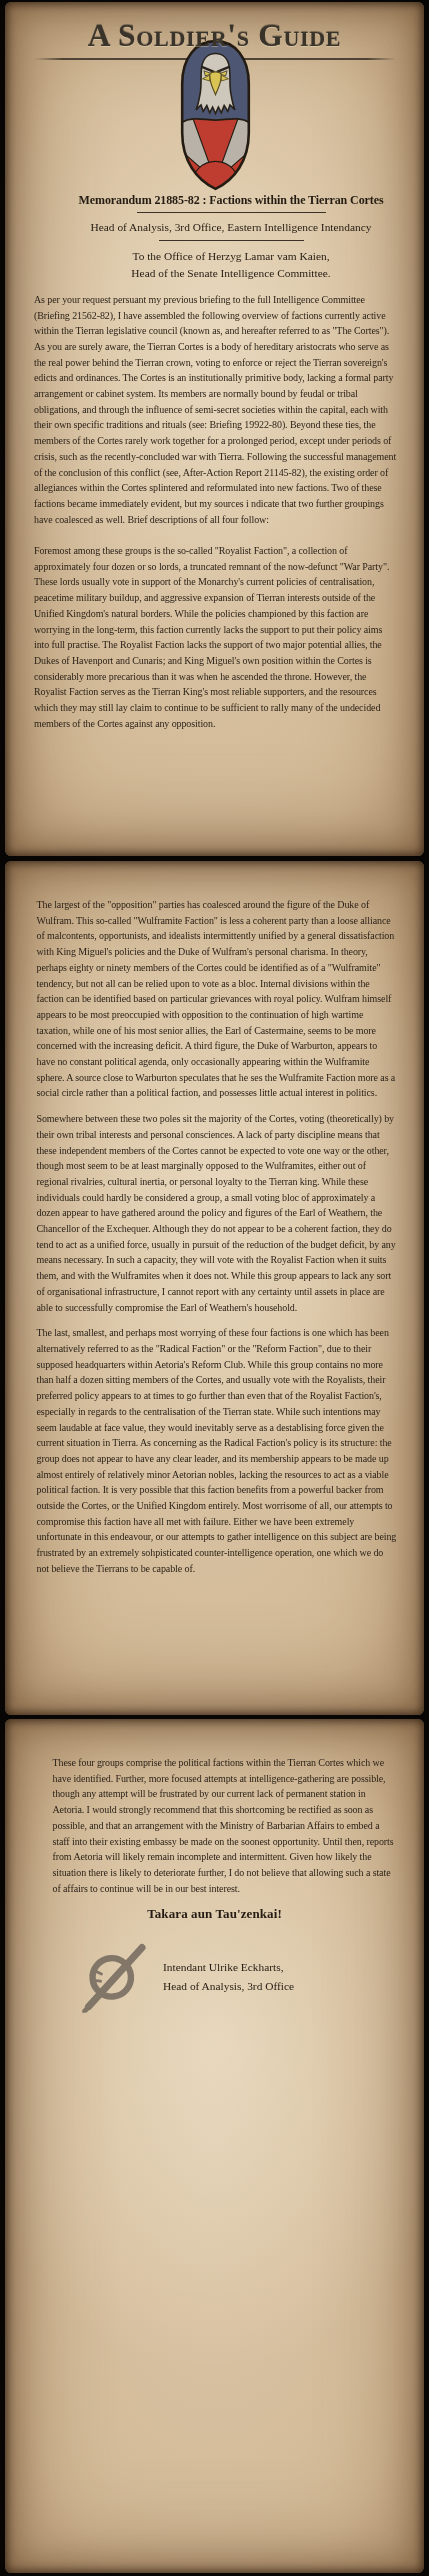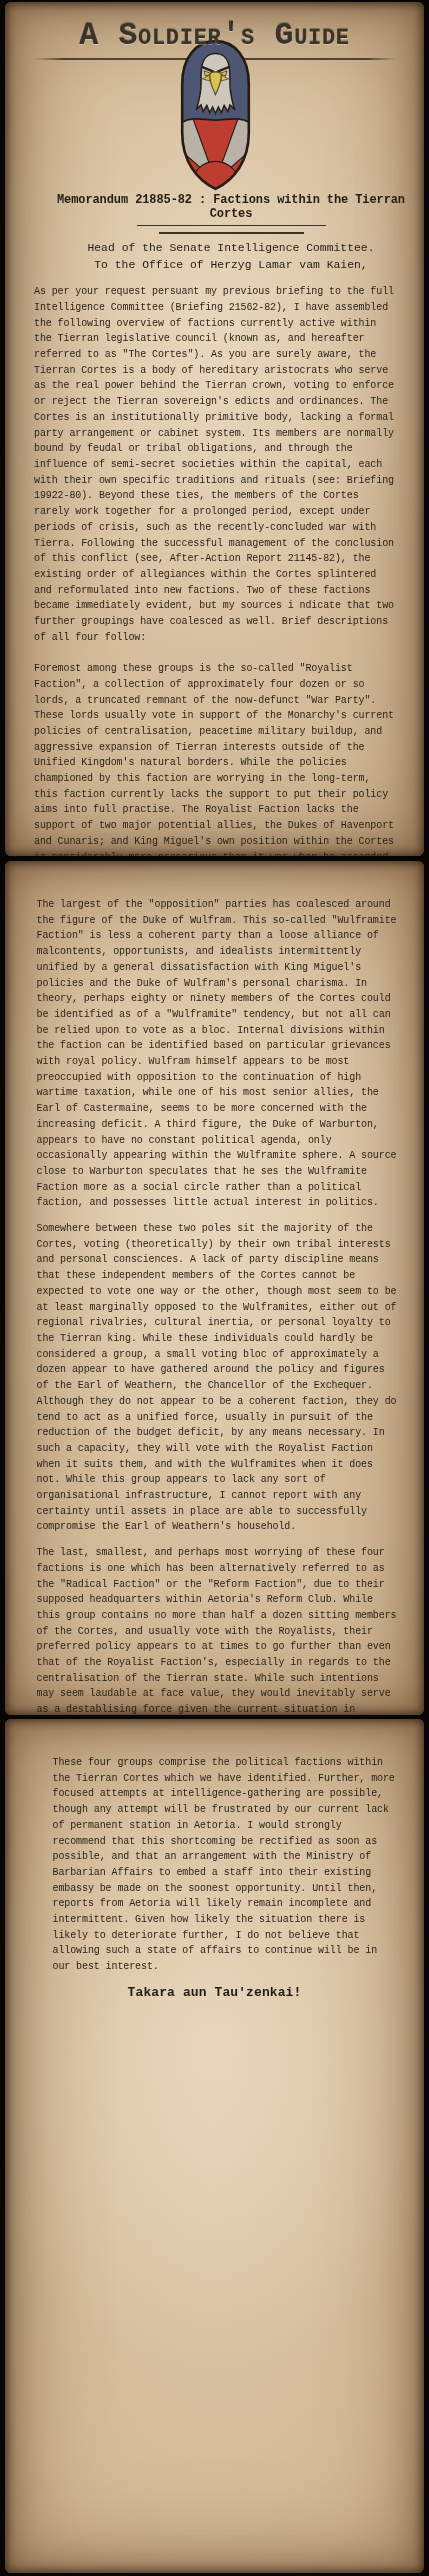--- a/index.html
+++ b/index.html
@@ -1,18 +1,18 @@
 <!DOCTYPE html>
 <html style="font-size:11.4px"><head>
 <meta charset="utf-8">
 <style>
   html,body{margin:0;padding:0;background:#050403;}
   #stage{
     position:relative;width:429px;height:2576px;background:#070604;overflow:hidden;
-    font-family:Liberation Mono, monospace;color:#2b221a;
+    font-family:Liberation Serif, serif;color:#2b221a;
   }
   .page{
     position:absolute;left:5px;width:419px;height:854px;border-radius:6.4px;overflow:hidden;
     background:
       radial-gradient(ellipse 90% 55% at 50% 38%, rgba(255,248,228,0.38), rgba(255,248,228,0) 70%),
       radial-gradient(ellipse 120% 120% at 50% 50%, #dbc6a8 0%, #d2b996 45%, #c2a27c 72%, #a8855d 90%, #8d6a45 100%);
     box-shadow:
       inset 0 0 8.6px 2.1px rgba(28,14,4,0.65),
       inset 0 0 32px 8.6px rgba(70,40,15,0.40),
       inset 0 0 79px 29px rgba(96,60,28,0.30);
@@ -98,23 +98,24 @@
           <polygon points="68,50 78,55 68,58" fill="#d9c355" stroke="#5a4d1e" stroke-width="1.2"></polygon>
         </g>
 
         <path d="M60,3 C33,3 14,26 14,62 L14,130 C14,168 34,195 60,207 C86,195 106,168 106,130 L106,62 C106,26 87,3 60,3 Z" fill="none" stroke="#241c12" stroke-width="3.6"></path>
       </svg>
     </div>
 
     <div class="memo-head">
       <div class="memo-title">Memorandum 21885-82 : Factions within the Tierran Cortes</div>
       <div class="rule-a"></div>
+      <div class="memo-line">Head of Analysis, 3rd Office, Eastern Intelligence Intendancy</div>
       <div class="rule-b"></div>
+      <div class="memo-line">To the Office of Herzyg Lamar vam Kaien,</div>
       <div class="memo-line">Head of the Senate Intelligence Committee.</div>
-      <div class="memo-line">To the Office of Herzyg Lamar vam Kaien,</div>
     </div>
 
     <div class="body-col">
       <p>As per your request persuant my previous briefing to the full Intelligence Committee (Briefing 21562-82), I have assembled the following overview of factions currently active within the Tierran legislative council (known as, and hereafter referred to as "The Cortes"). As you are surely aware, the Tierran Cortes is a body of hereditary aristocrats who serve as the real power behind the Tierran crown, voting to enforce or reject the Tierran sovereign's edicts and ordinances. The Cortes is an institutionally primitive body, lacking a formal party arrangement or cabinet system. Its members are normally bound by feudal or tribal obligations, and through the influence of semi-secret societies within the capital, each with their own specific traditions and rituals (see: Briefing 19922-80). Beyond these ties, the members of the Cortes rarely work together for a prolonged period, except under periods of crisis, such as the recently-concluded war with Tierra. Following the successful management of the conclusion of this conflict (see, After-Action Report 21145-82), the existing order of allegiances within the Cortes splintered and reformulated into new factions. Two of these factions became immediately evident, but my sources i ndicate that two further groupings have coalesced as well. Brief descriptions of all four follow:</p>
       <p>Foremost among these groups is the so-called "Royalist Faction", a collection of approximately four dozen or so lords, a truncated remnant of the now-defunct "War Party". These lords usually vote in support of the Monarchy's current policies of centralisation, peacetime military buildup, and aggressive expansion of Tierran interests outside of the Unified Kingdom's natural borders. While the policies championed by this faction are worrying in the long-term, this faction currently lacks the support to put their policy aims into full practise. The Royalist Faction lacks the support of two major potential allies, the Dukes of Havenport and Cunaris; and King Miguel's own position within the Cortes is considerably more precarious than it was when he ascended the throne. However, the Royalist Faction serves as the Tierran King's most reliable supporters, and the resources which they may still lay claim to continue to be sufficient to rally many of the undecided members of the Cortes against any opposition.</p>
     </div>
   </div>
 
   <div class="page" id="page2">
     <div class="body-col">
@@ -122,16 +123,31 @@
       <p>Somewhere between these two poles sit the majority of the Cortes, voting (theoretically) by their own tribal interests and personal consciences. A lack of party discipline means that these independent members of the Cortes cannot be expected to vote one way or the other, though most seem to be at least marginally opposed to the Wulframites, either out of regional rivalries, cultural inertia, or personal loyalty to the Tierran king. While these individuals could hardly be considered a group, a small voting bloc of approximately a dozen appear to have gathered around the policy and figures of the Earl of Weathern, the Chancellor of the Exchequer. Although they do not appear to be a coherent faction, they do tend to act as a unified force, usually in pursuit of the reduction of the budget deficit, by any means necessary. In such a capacity, they will vote with the Royalist Faction when it suits them, and with the Wulframites when it does not. While this group appears to lack any sort of organisational infrastructure, I cannot report with any certainty until assets in place are able to successfully compromise the Earl of Weathern's household.</p>
       <p>The last, smallest, and perhaps most worrying of these four factions is one which has been alternatively referred to as the "Radical Faction" or the "Reform Faction", due to their supposed headquarters within Aetoria's Reform Club. While this group contains no more than half a dozen sitting members of the Cortes, and usually vote with the Royalists, their preferred policy appears to at times to go further than even that of the Royalist Faction's, especially in regards to the centralisation of the Tierran state. While such intentions may seem laudable at face value, they would inevitably serve as a destablising force given the current situation in Tierra. As concerning as the Radical Faction's policy is its structure: the group does not appear to have any clear leader, and its membership appears to be made up almost entirely of relatively minor Aetorian nobles, lacking the resources to act as a viable political faction. It is very possible that this faction benefits from a powerful backer from outside the Cortes, or the Unified Kingdom entirely. Most worrisome of all, our attempts to compromise this faction have all met with failure. Either we have been extremely unfortunate in this endeavour, or our attempts to gather intelligence on this subject are being frustrated by an extremely sohpisticated counter-intelligence operation, one which we do not believe the Tierrans to be capable of.</p>
     </div>
   </div>
 
   <div class="page" id="page3">
     <div class="body-col">
       <p>These four groups comprise the political factions within the Tierran Cortes which we have identified. Further, more focused attempts at intelligence-gathering are possible, though any attempt will be frustrated by our current lack of permanent station in Aetoria. I would strongly recommend that this shortcoming be rectified as soon as possible, and that an arrangement with the Ministry of Barbarian Affairs to embed a staff into their existing embassy be made on the soonest opportunity. Until then, reports from Aetoria will likely remain incomplete and intermittent. Given how likely the situation there is likely to deteriorate further, I do not believe that allowing such a state of affairs to continue will be in our best interest.</p>
     </div>
     <div class="war-cry">Takara aun Tau'zenkai!</div>
+    <div class="sig-row">
+      <svg class="seal" viewBox="0 0 104 92" xmlns="http://www.w3.org/2000/svg">
+        <g stroke="#6e6559" fill="none" stroke-linecap="round">
+          <circle cx="46" cy="46" r="27" stroke-width="9"></circle>
+          <line x1="10" y1="84" x2="92" y2="8" stroke-width="10"></line>
+          <line x1="4" y1="90" x2="34" y2="62" stroke-width="7"></line>
+          <line x1="22" y1="34" x2="32" y2="40" stroke-width="4"></line>
+          <line x1="20" y1="48" x2="30" y2="50" stroke-width="4"></line>
+        </g>
+      </svg>
+      <div class="sig-lines">
+        <div>Intendant Ulrike Eckharts,</div>
+        <div>Head of Analysis, 3rd Office</div>
+      </div>
+    </div>
   </div>
 
 </div>
 
 
 </body></html>

